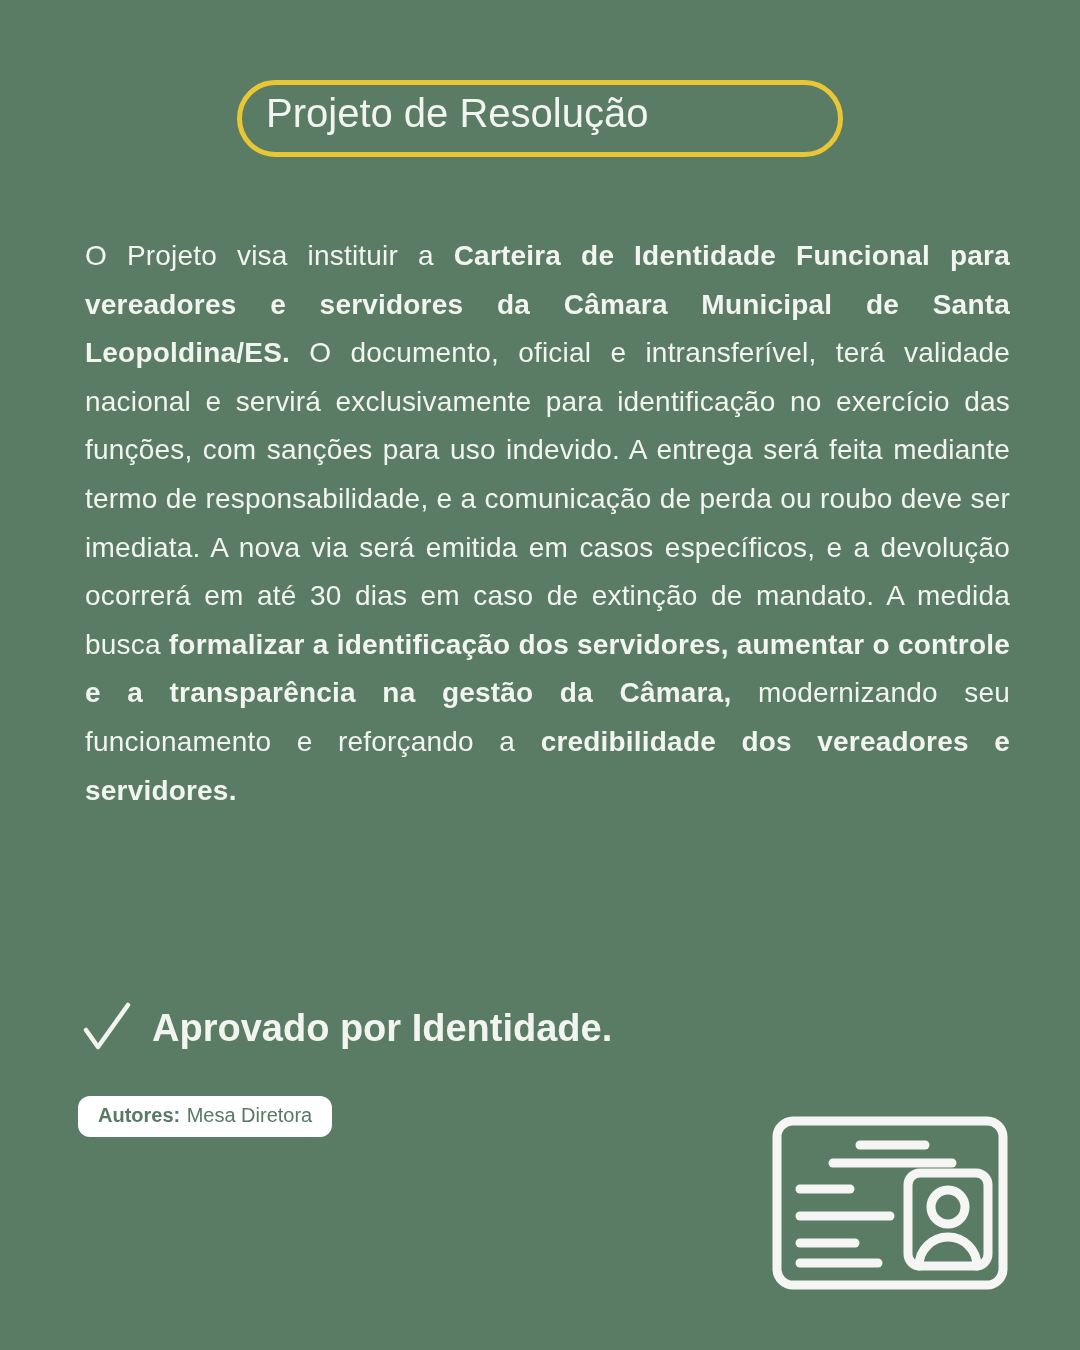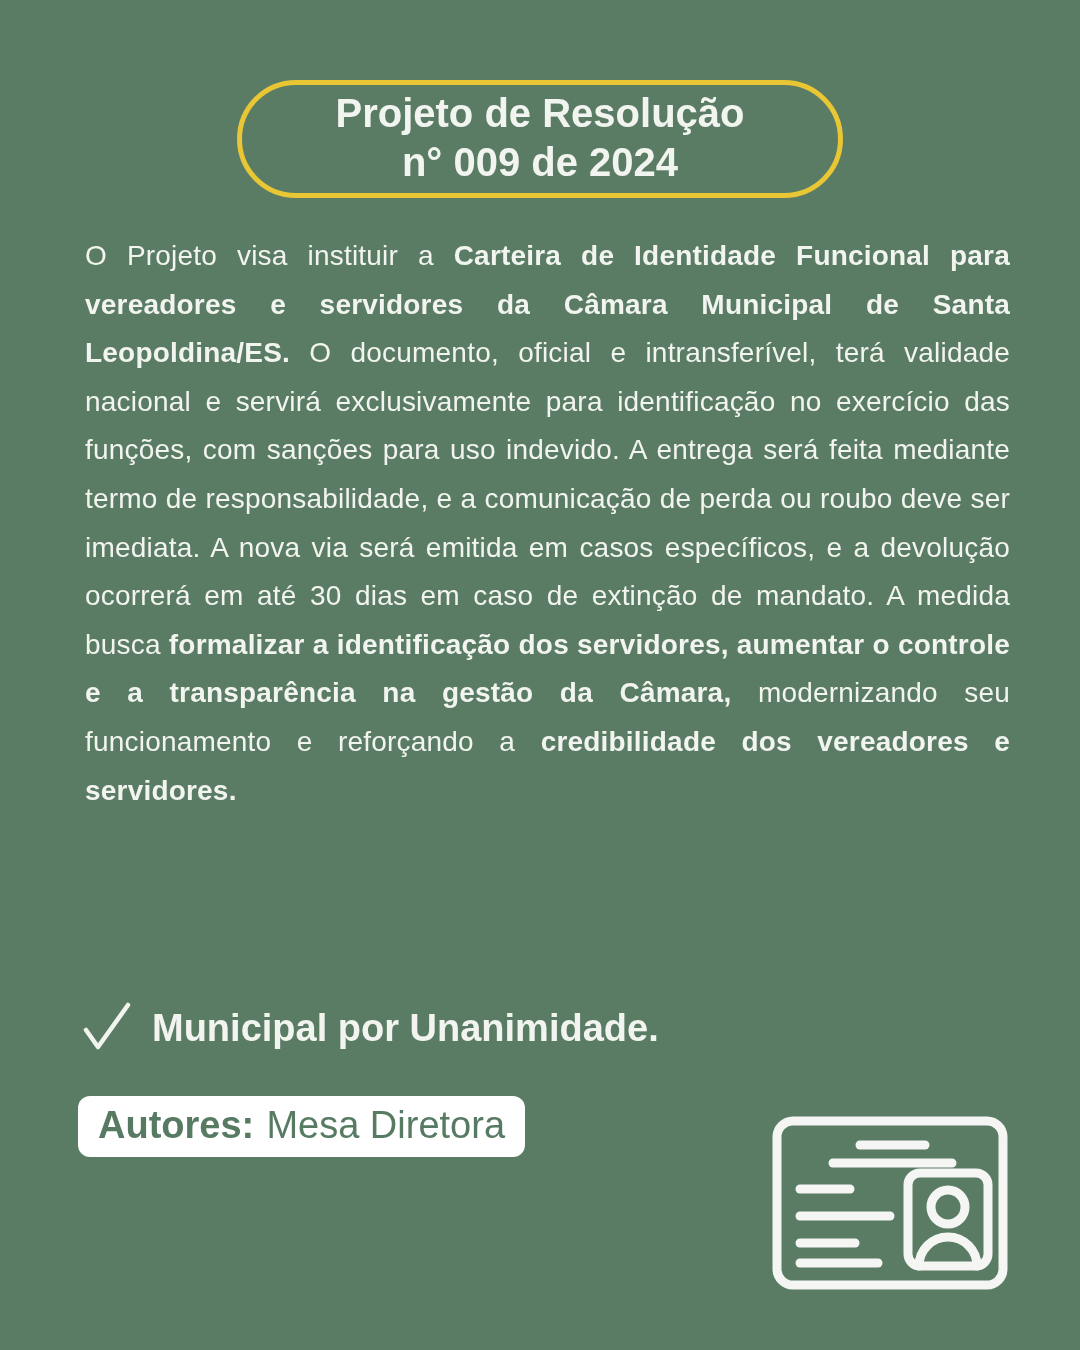--- a/index.html
+++ b/index.html
@@ -13,24 +13,23 @@
     font-family:"Liberation Sans", sans-serif;
     position:relative;
     overflow:hidden;
   }
   .title-pill{
     position:absolute;
     top:80px; left:50%; transform:translateX(-50%);
     width:606px;
     border:5px solid var(--accent);
     border-radius:62px;
-    padding:4px 24px 6px;
-    text-align:center;
+    padding:4px 24px 14px;
     color:var(--text);
-    font-weight:bold;
+    font-weight:normal;
     font-size:40px;
     line-height:49px;
   }
   .body-text{
     position:absolute;
     left:85px; top:232px;
     width:925px;
     color:var(--text);
     font-size:28px;
     line-height:48.6px;
@@ -47,48 +46,47 @@
     font-weight:bold;
   }
   .approval svg{display:block;}
   .authors-badge{
     position:absolute;
     left:78px; top:1096px;
     background:var(--badge-bg);
     border-radius:12px;
     padding:8px 20px 10px;
     color:var(--badge-text);
-    font-size:38px;
+    font-size:20px;
     white-space:nowrap;
   }
   .authors-badge .label{font-weight:bold;}
   .authors-badge .value{margin-left:.32em;}
   .idcard{
     position:absolute;
     left:772px; top:1116px;
     width:236px; height:174px;
   }
 </style>
 </head>
 <body>
 
 <div class="title-pill">
   <div>Projeto de Resolução</div>
-  <div>n° 009 de 2024</div>
 </div>
 
 <p class="body-text"><span>O Projeto visa instituir a </span><span class="b">Carteira de Identidade Funcional para vereadores e servidores da Câmara Municipal de Santa Leopoldina/ES.</span><span> O documento, oficial e intransferível, terá validade nacional e servirá exclusivamente para identificação no exercício das funções, com sanções para uso indevido. A entrega será feita mediante termo de responsabilidade, e a comunicação de perda ou roubo deve ser imediata. A nova via será emitida em casos específicos, e a devolução ocorrerá em até 30 dias em caso de extinção de mandato. A medida busca </span><span class="b">formalizar a identificação dos servidores, aumentar o controle e a transparência na gestão da Câmara,</span><span> modernizando seu funcionamento e reforçando a </span><span class="b">credibilidade dos vereadores e servidores.</span></p>
 
 <div class="approval">
   <span>
     <svg width="54" height="56" viewBox="0 0 54 56" fill="none">
       <path d="M6 30 L18 47 L48 5" stroke="#f2f4ef" stroke-width="4.5" stroke-linecap="round" stroke-linejoin="round" fill="none"></path>
     </svg>
   </span>
-  <span>Municipal por Unanimidade.</span>
+  <span>Aprovado por Identidade.</span>
 </div>
 
 <div class="authors-badge">
   <span class="label">Autores:</span><span class="value">Mesa Diretora</span>
 </div>
 
 <div class="idcard">
   <svg width="236" height="174" viewBox="0 0 236 174" fill="none" stroke="#f5f6f3" stroke-width="9" stroke-linecap="round" stroke-linejoin="round">
     <rect x="5" y="5" width="226" height="164" rx="16"></rect>
     <line x1="88" y1="29" x2="153" y2="29"></line>

